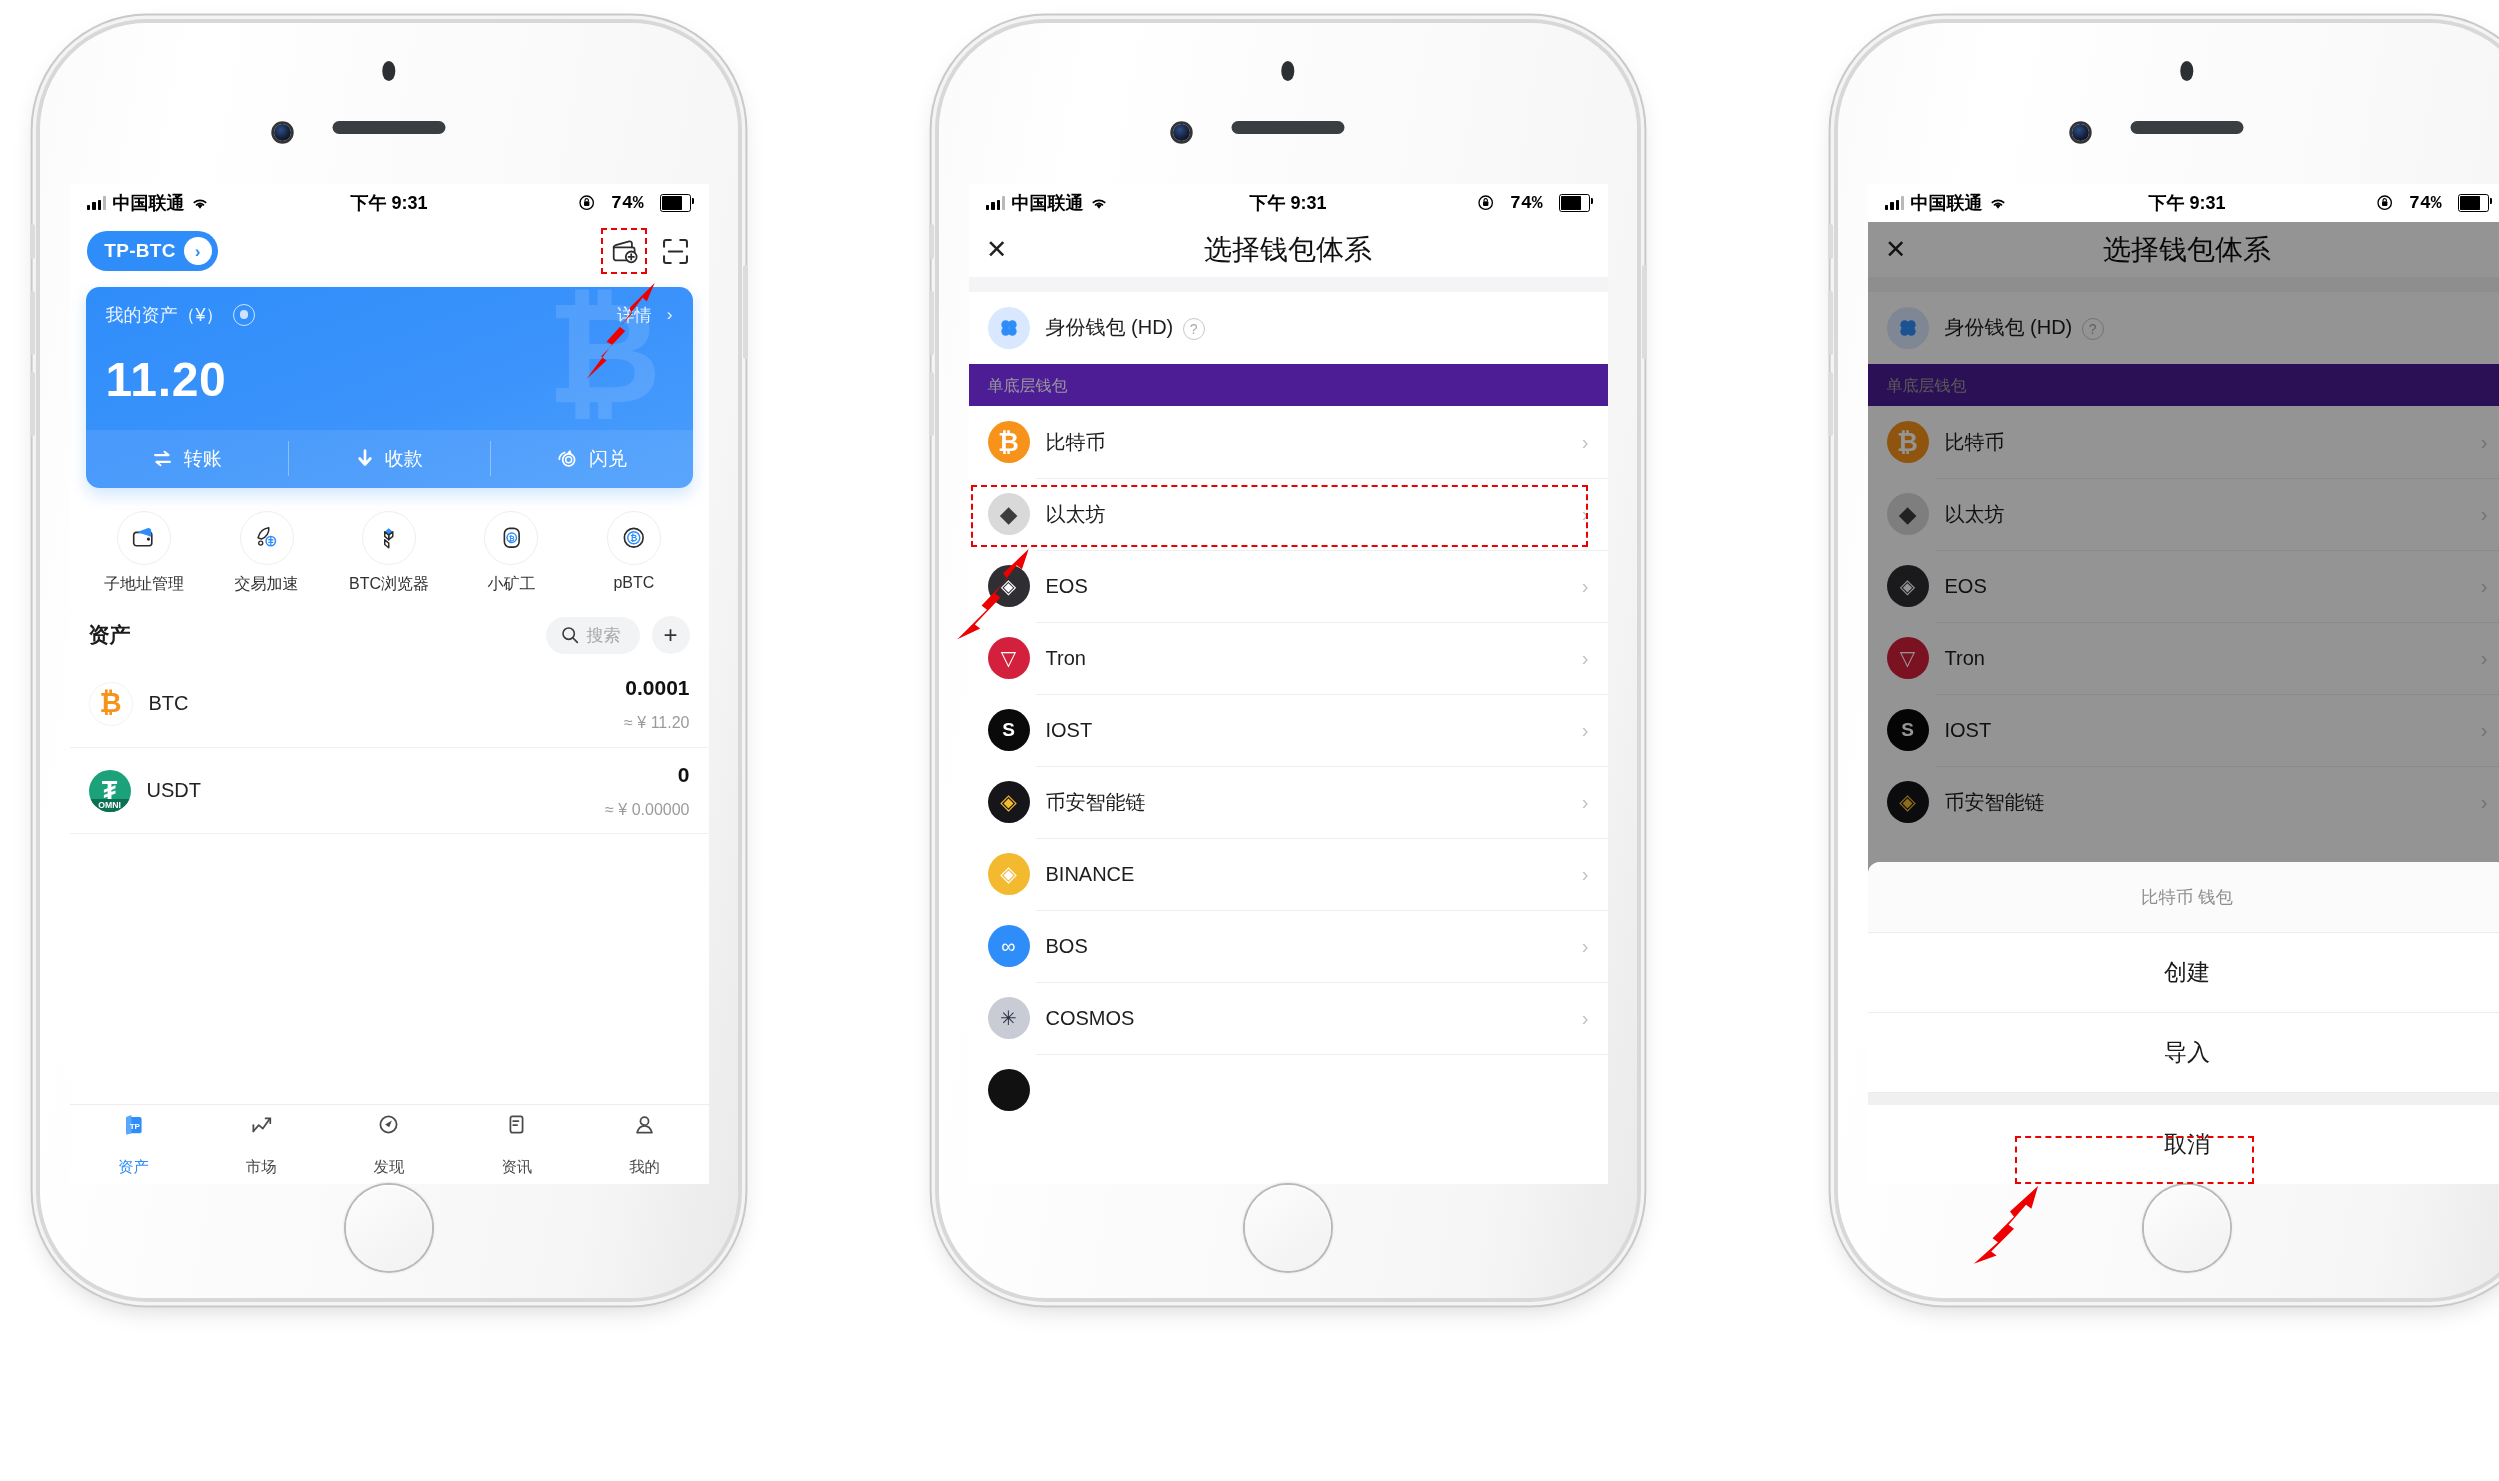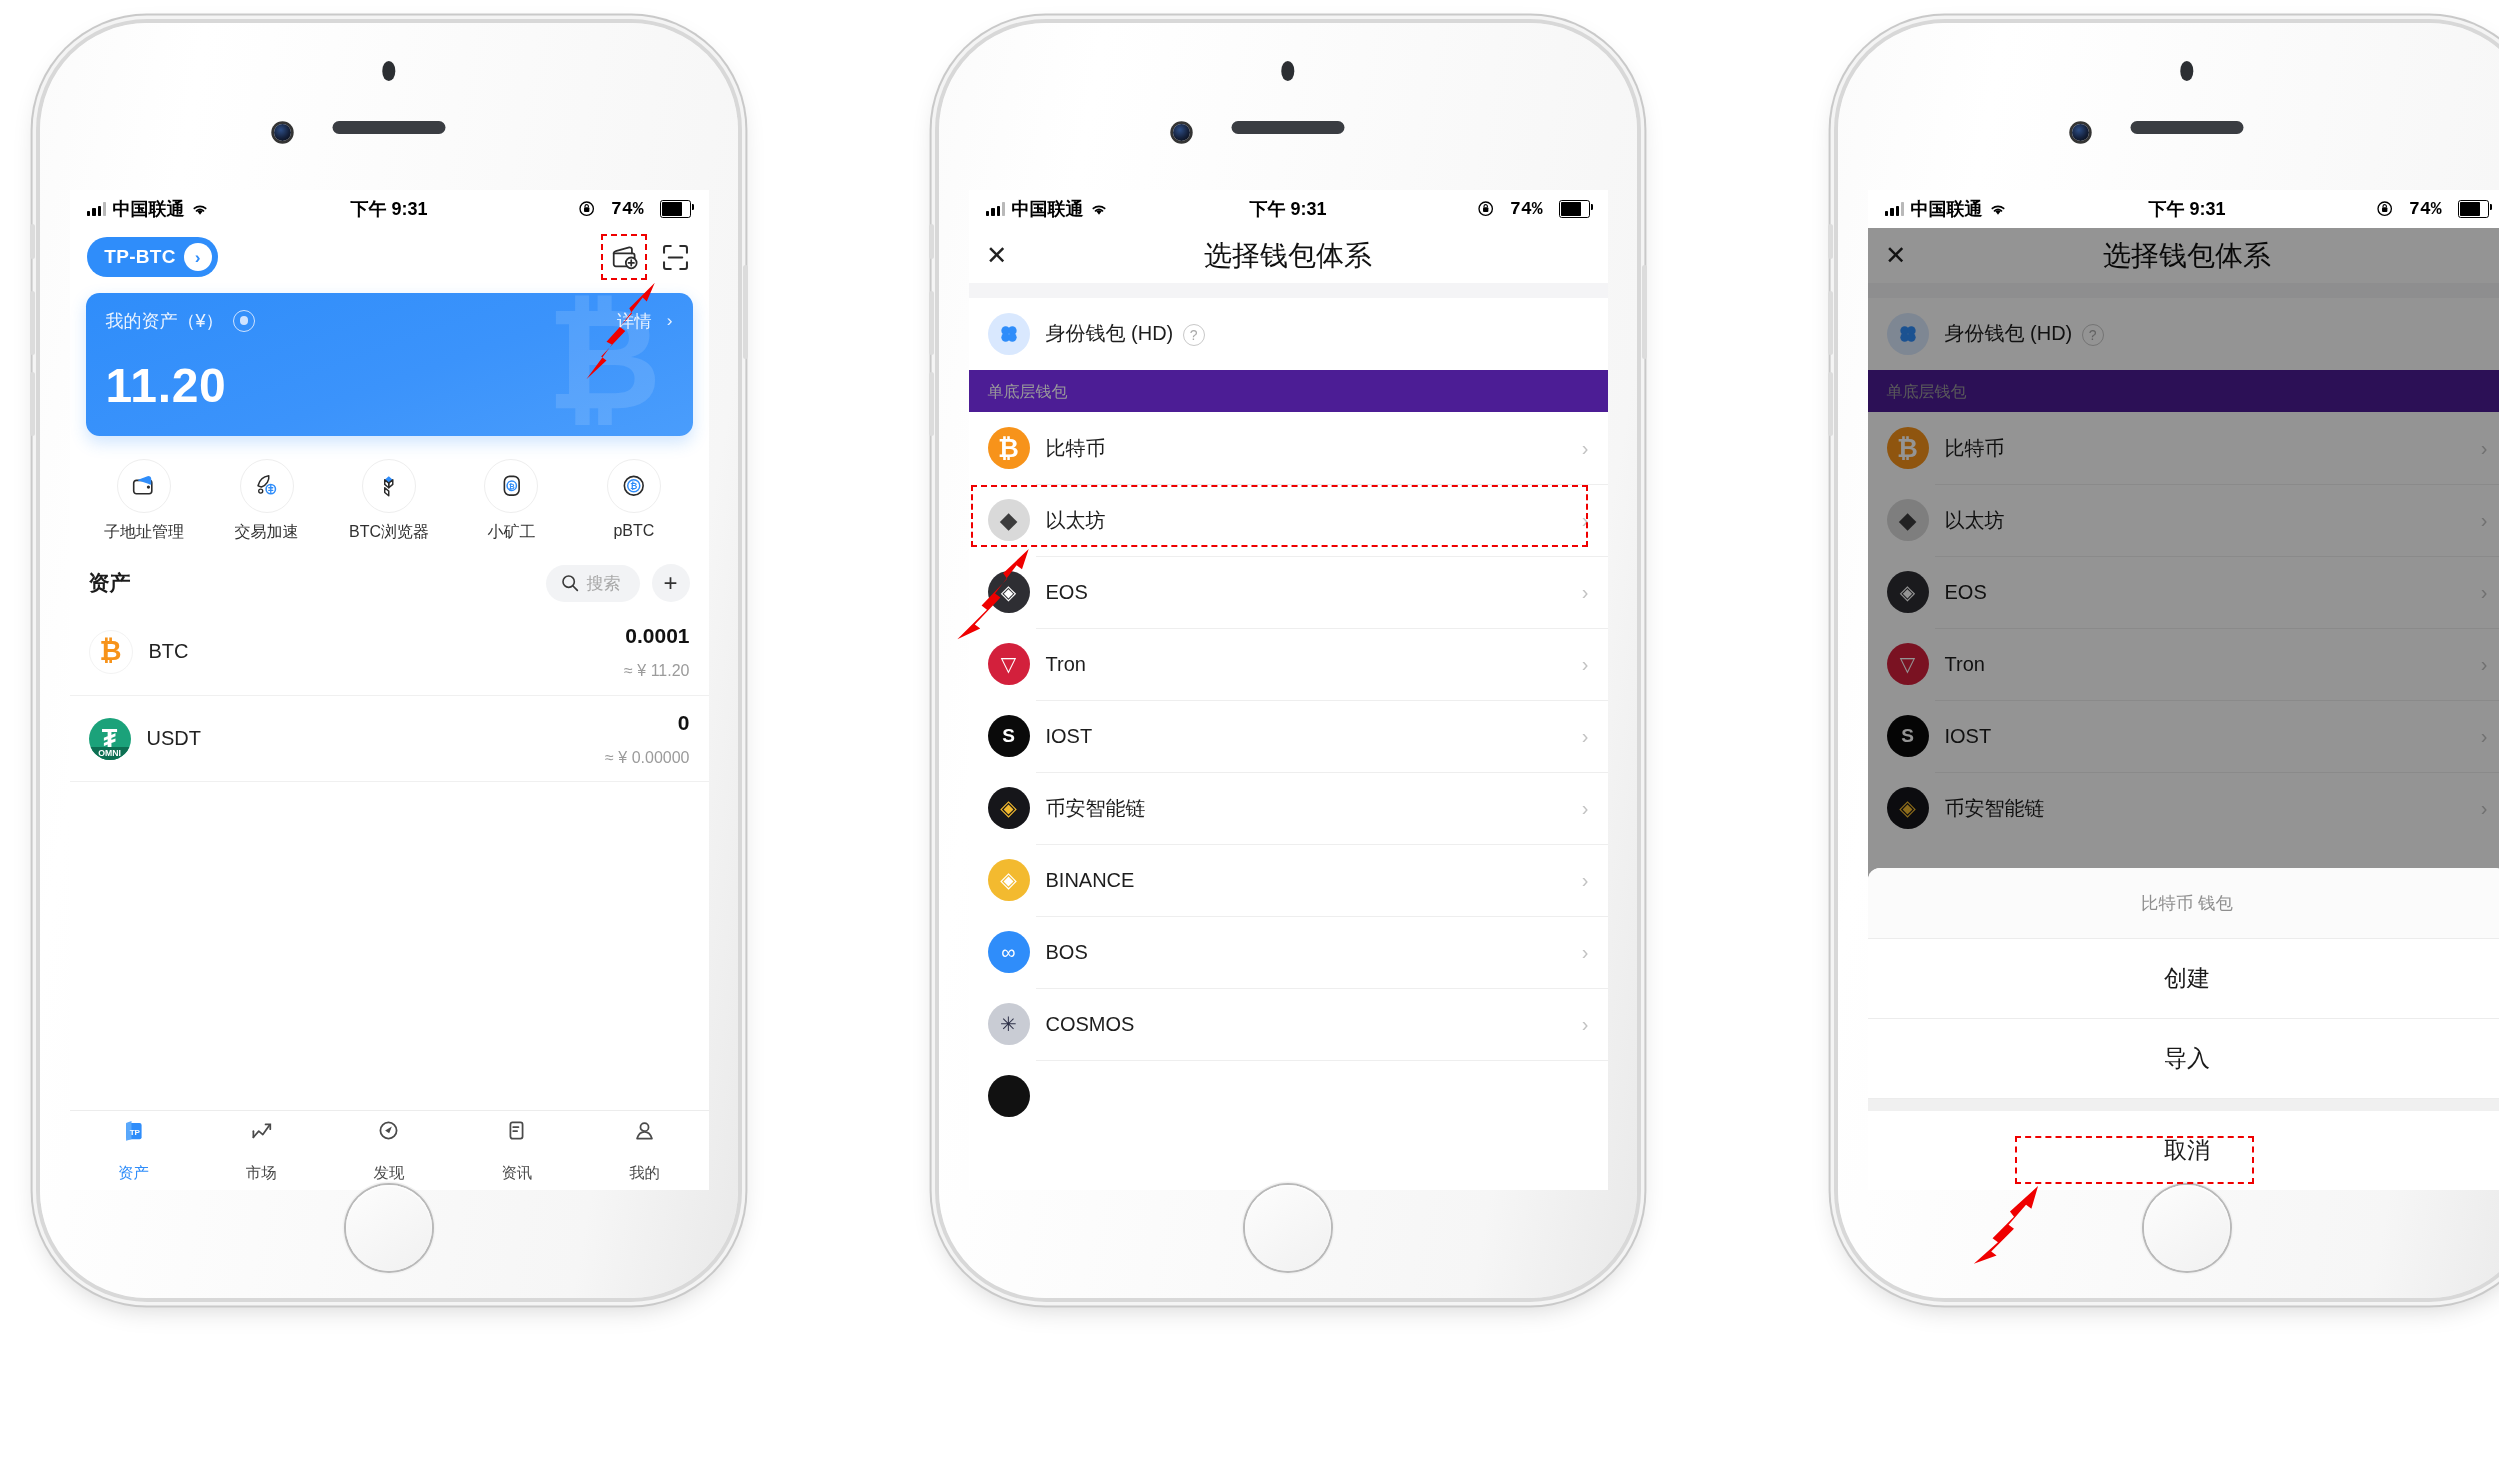--- a/index.html
+++ b/index.html
@@ -29,21 +29,21 @@
     box-shadow:0 0 0 2.7px #343434;}
   .sensor{position:absolute;left:50%;top:38px;transform:translateX(-50%);
     width:13.4px;height:20px;border-radius:50%;background:#2c2f33;}
 
   .homebtn{position:absolute;left:50%;bottom:27px;transform:translateX(-50%);
     width:86px;height:86px;border-radius:50%;
     background:linear-gradient(145deg,#fdfdfd,#f1f1f1);
     box-shadow:inset 0 1.3px 2px rgba(255,255,255,.9),0 0 0 2px #b9b9b9,0 0 0 3.4px #f2f2f2;}
 
   
-  .screen{position:absolute;left:29.5px;top:167px;width:639px;height:1000px;
+  .screen{position:absolute;left:29.5px;top:161px;width:639px;height:1000px;
     background:#ffffff;overflow:hidden;}
 
   
   .statusbar{height:38px;display:flex;align-items:center;padding:0 17.4px;
     font-size:18px;font-weight:bold;color:#000;position:relative;}
   .sb-left{display:flex;align-items:center;gap:6px;}
   .bars{display:flex;align-items:flex-end;gap:2px;height:14.8px;}
   .bars i{display:block;width:3.4px;background:#000;border-radius:0.7px;}
   .bars i:nth-child(1){height:5.4px}.bars i:nth-child(2){height:8px}
   .bars i:nth-child(3){height:10.7px}.bars i:nth-child(4){height:14px;background:#b9b9b9}
@@ -209,20 +209,43 @@
             <span class="eye">
                 <i></i>
               </span>
             <span class="detail">
               <span>详情</span>
               <span>›</span>
             </span>
           </div>
           <div class="amount">11.20</div>
         </div>
+        <div class="card-actions">
+          <div class="act">
+            <svg width="23" height="23" viewBox="0 0 34 34">
+              <path d="M6 12h20l-6-5M28 22H8l6 5" stroke="#fff" stroke-width="3" fill="none" stroke-linecap="round" stroke-linejoin="round"></path>
+            </svg>
+            <span>转账</span>
+          </div>
+          <div class="act">
+            <svg width="20" height="23" viewBox="0 0 30 34">
+              <path d="M15 5v17M7 17l8 9 8-9" stroke="#fff" stroke-width="4" fill="none" stroke-linecap="round" stroke-linejoin="round"></path>
+            </svg>
+            <span>收款</span>
+          </div>
+          <div class="act">
+            <svg width="24" height="23" viewBox="0 0 36 34">
+              <circle cx="19" cy="19" r="9" fill="none" stroke="#fff" stroke-width="2.6"></circle>
+              <circle cx="19" cy="19" r="4.5" fill="none" stroke="#fff" stroke-width="2.2"></circle>
+              <path d="M13 8c-5 2-8 6-8 10" stroke="#fff" stroke-width="2.6" fill="none" stroke-linecap="round"></path>
+              <path d="M21 4l-5 6 8 1z" fill="#fff"></path>
+            </svg>
+            <span>闪兑</span>
+          </div>
+        </div>
       </div>
 
       <div class="features">
         <div class="feat">
           <div class="featcirc">
             <svg width="29.5" height="29.5" viewBox="0 0 44 44">
               <rect x="7" y="14" width="27" height="20" rx="4" fill="none" stroke="#2b2b2b" stroke-width="2.4"></rect>
               <path d="M14 14l14-5a3 3 0 014 2.8V20" fill="#2f8dfa" stroke="#2f8dfa" stroke-width="2.4" stroke-linejoin="round"></path>
               <circle cx="29" cy="24" r="2.4" fill="#2b2b2b"></circle>
             </svg>

